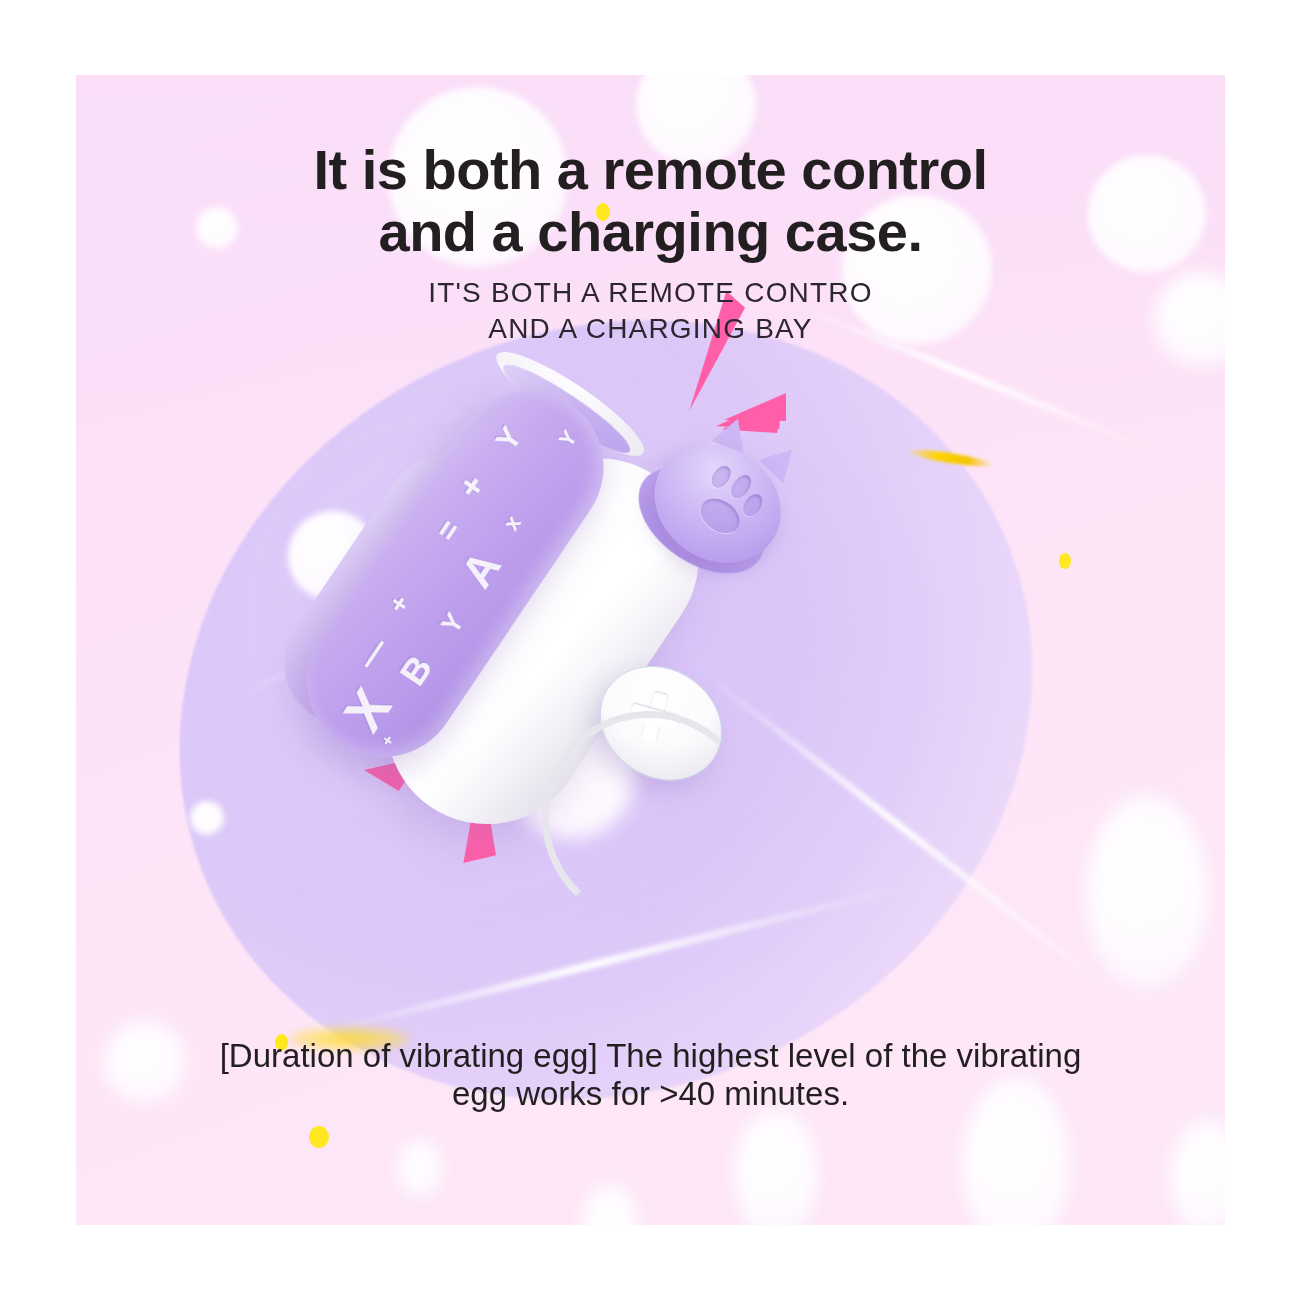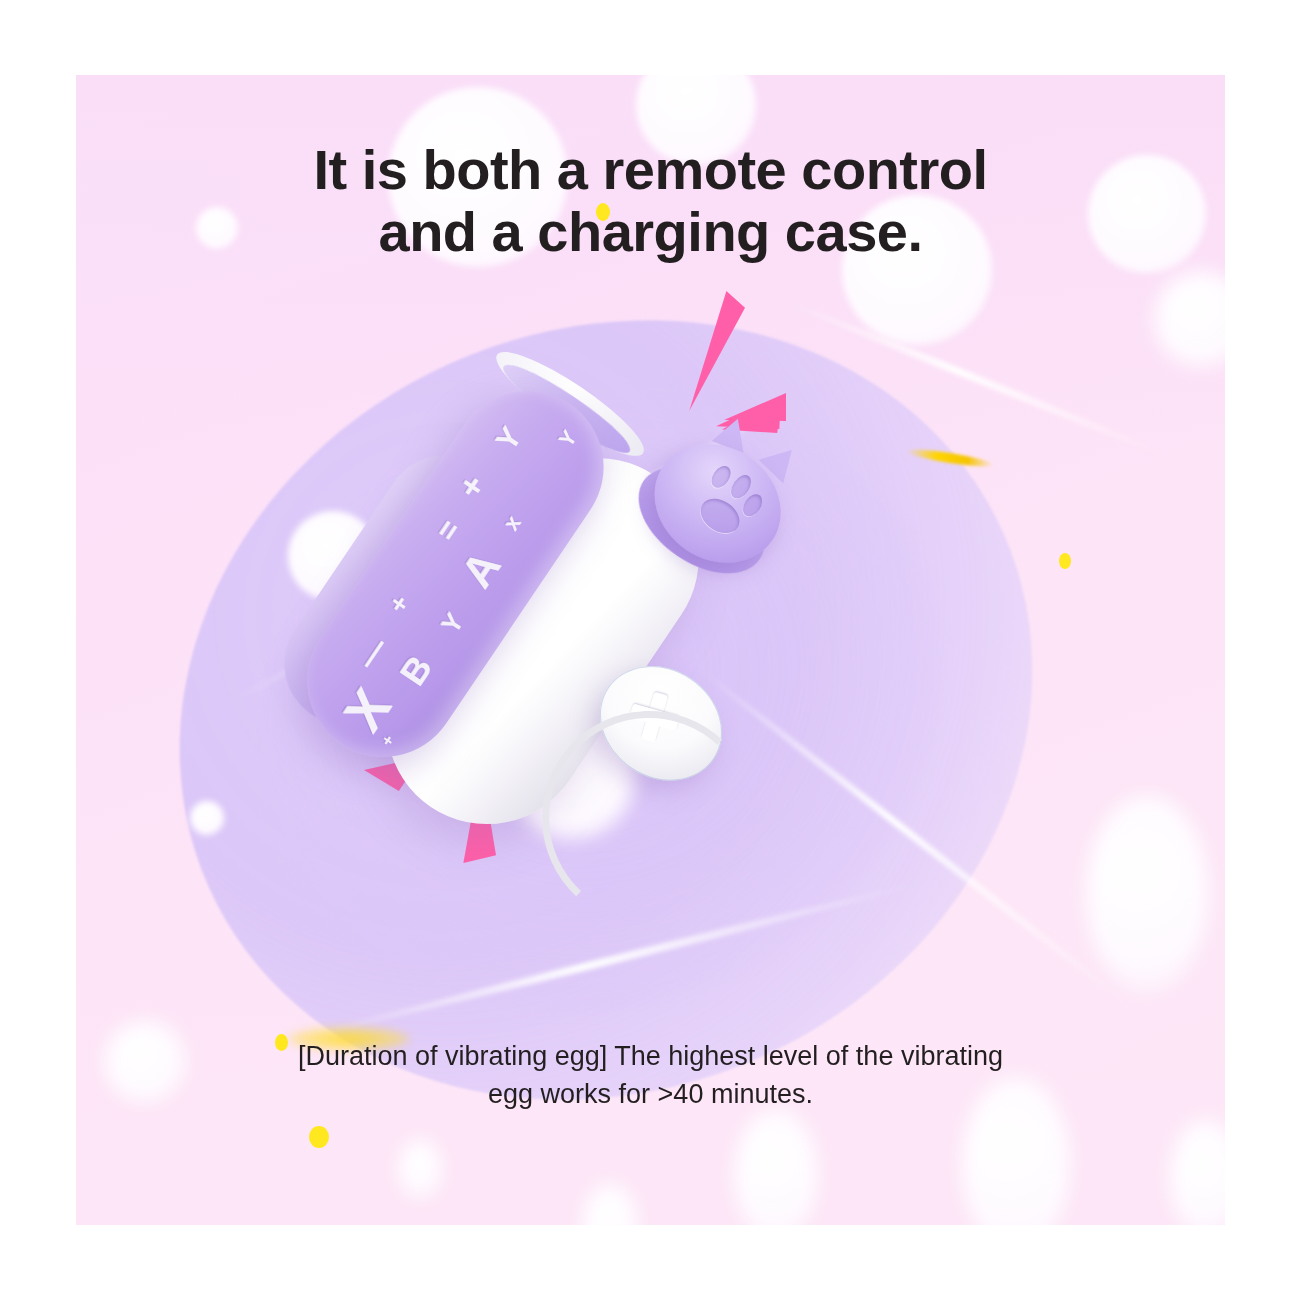--- a/index.html
+++ b/index.html
@@ -151,21 +151,21 @@
     color: #231f20;
     font-size: 32px;
     line-height: 42px;
     white-space: pre-line;
   }
   .detail {
     position: absolute;
     left: 0; right: 0;
     text-align: center;
     color: #231f20;
-    font-size: 27px;
+    font-size: 33px;
     line-height: 38px;
     white-space: pre-line;
   }
 
   
   #product {
     position: absolute;
     left: 270px;
     top: 290px;
     width: 560px;
@@ -431,20 +431,22 @@
         <div class="egg-cross" style="left:331px; top:313px; width:48px; height:14px; transform: rotate(-18deg);"></div>
 
         <div class="cable" style="left:300px; top:300px; width:200px; height:200px; transform: rotate(-36deg);"></div>
 
       </div>
     </div>
 
     <div class="headline" style="top:36px;margin-top:28px;">It is both a remote control
 and a charging case.</div>
 
+    <div class="subhead" style="top:200px;">IT'S BOTH A REMOTE CONTRO
+AND A CHARGING BAY</div>
 
 
     <div class="detail" style="top:962px;">[Duration of vibrating egg] The highest level of the vibrating
 egg works for &gt;40 minutes.</div>
 
 
   </div>
 </div>
 
 </body></html>

